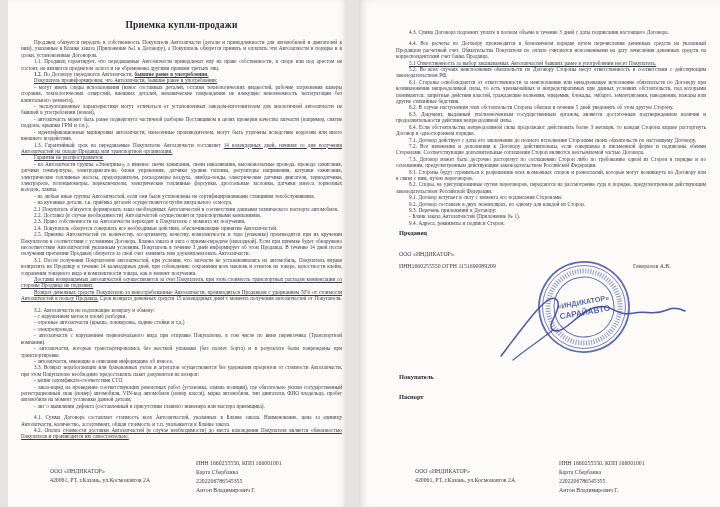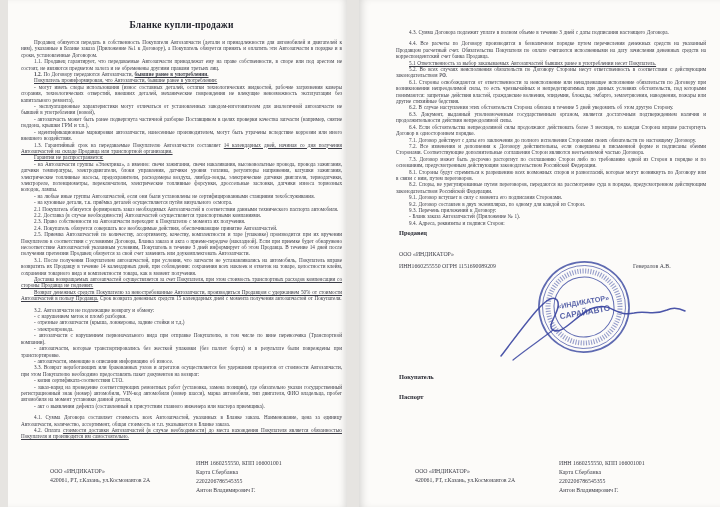--- a/index.html
+++ b/index.html
@@ -28,21 +28,21 @@
   .wm-text{position:absolute;left:38px;top:6px;font-family:"DejaVu Sans",sans-serif;font-weight:bold;
            font-size:38px;letter-spacing:-1.5px;color:#a7a49f;}
 </style>
 </head>
 <body>
 
 <div class="photo">
 
   <div class="page page-left">
     <div class="content-left">
-      <h1 class="doc-title">Бланке купли-продажи</h1>
+      <h1 class="doc-title">Приемка купли-продажи</h1>
       <div>
           <p class="para"><span>Продавец обязуется передать в собственность Покупателя Автозапчасти (детали и принадлежности для автомобилей и двигателей к ним), указанные в Бланке заказа (Приложение №1 к Договору), а Покупатель обязуется принять и оплатить эти Автозапчасти в порядке и в сроки, установленные Договором.</span></p>
           <p class="para"><span>1.1. Продавец гарантирует, что передаваемые Автозапчасти принадлежат ему на праве собственности, в споре или под арестом не состоят, не являются предметом залога и не обременены другими правами третьих лиц.</span></p>
           <p class="para"><span style="font-weight: bold;">1.2. </span><span>По Договору передаются Автозапчасти, </span><span style="font-weight: bold; text-decoration: underline;">бывшие ранее в употреблении.</span></p>
           <p class="para"><span style="text-decoration: underline;">Покупатель проинформирован, что Автозапчасти, бывшие ранее в употреблении:</span></p>
           <p class="para"><span>- могут иметь следы использования (износ составных деталей, остатки технологических жидкостей, рабочие загрязнения камеры сгорания, технологических отверстий, внешних деталей, механические повреждения не влекущие невозможность эксплуатации без капитального ремонта),</span></p>
           <p class="para"><span>- эксплуатационные характеристики могут отличаться от установленных заводом-изготовителем для аналогичной автозапчасти не бывшей в употреблении (новой),</span></p>
           <p class="para"><span>- автозапчасть может быть ранее подвергнута частичной разборке Поставщиком в целях проверки качества запчасти (например, снятие поддона, крышки ГРМ и т.п.),</span></p>
           <p class="para"><span>- идентификационные маркировки автозапчасти, нанесенные производителем, могут быть утрачены вследствие коррозии или иного внешнего воздействия.</span></p>
           <p class="para"><span>1.3. Гарантийный срок на передаваемые Покупателю Автозапчасти составляет </span><span style="text-decoration: underline;">14 календарных дней, начиная со дня получения Автозапчастей на складе Продавца или транспортной организации.</span></p>

